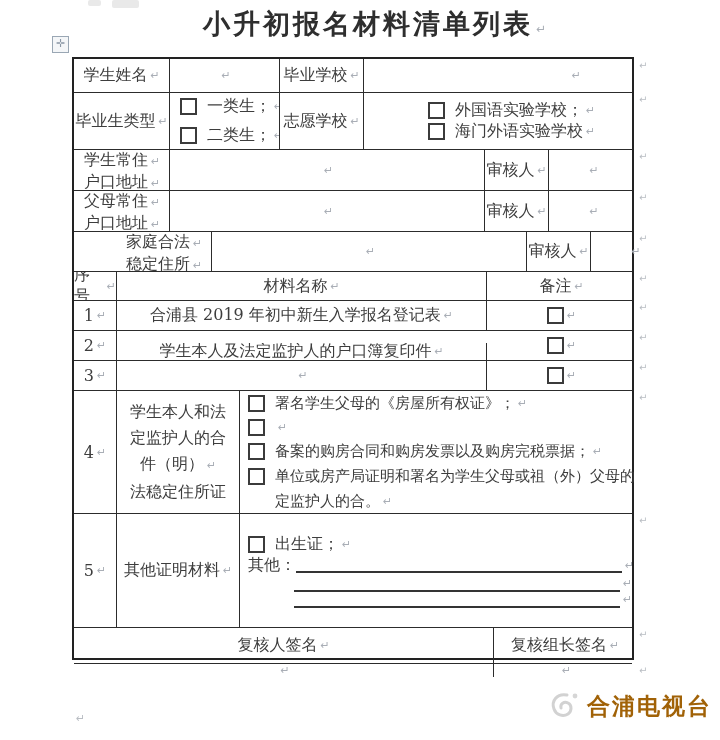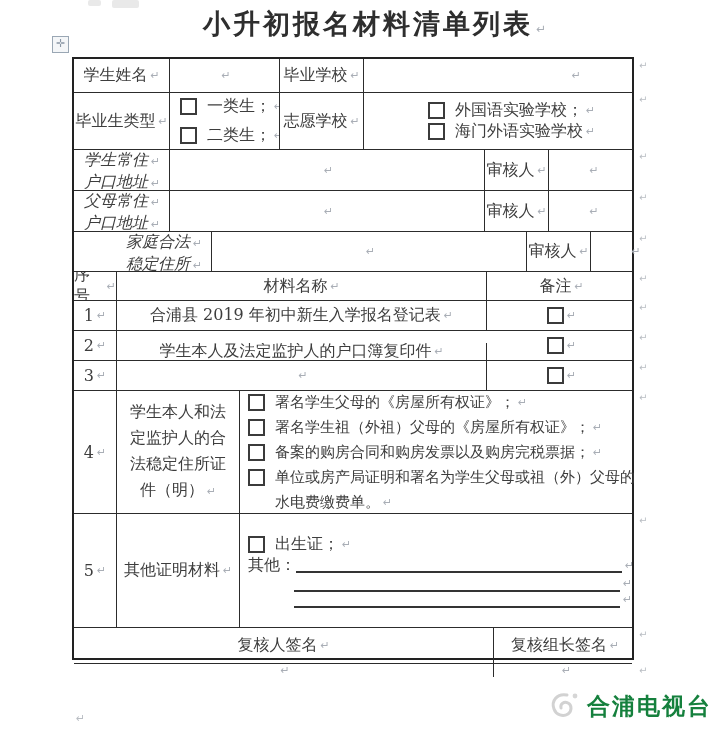--- a/index.html
+++ b/index.html
@@ -30,21 +30,21 @@
   .trow { display:flex; border-bottom:1px solid #2c2c2c; box-sizing:border-box; flex:none; }
   .trow.last { border-bottom:none; flex:1; }
   .cell {
     border-right:1px solid #2c2c2c; box-sizing:border-box;
     display:flex; align-items:center; justify-content:center;
     font-size:16px; flex:none; overflow:hidden;
   }
   .cell.endc { border-right:none; }
   .cell.col { flex-direction:column; align-items:flex-start; justify-content:center; }
   .cell.leftpad { justify-content:flex-start; }
-  .lbl2 { line-height:20px;font-style:italic; }
+  .lbl2 { line-height:20px; }
   .ck {
     display:inline-block; width:13px; height:13px; border:2px solid #3b3b3b;
     margin-right:10px; flex:none; vertical-align:-2px; background:#fff;
   }
   .optline { display:flex; align-items:center; white-space:nowrap; }
   .pm {
     color:#a9aeb6; font-size:11px; margin-left:3px;
     font-family:"DejaVu Sans",sans-serif; font-weight:normal;
   }
   .rem {
@@ -53,21 +53,21 @@
   }
   .uline {
     display:inline-block; width:326px; height:14px;
     border-bottom:2px solid #343434;
   }
   .watermark {
     position:absolute; left:547px; top:687px; display:flex; align-items:center;
     color:#c7c7c7; pointer-events:none;
   }
   .wm-text {
-    font-size:23px; font-weight:bold; letter-spacing:2px; color:#15803d;
+    font-size:23px; font-weight:bold; letter-spacing:2px; color:#a16207;
     font-family:"DejaVu Sans",sans-serif;
   }
   .below-pilcrow { position:absolute; left:76px; top:712px; color:#b9bdc3; font-size:11px;
     font-family:"DejaVu Sans",sans-serif; }
 </style>
 </head>
 <body>
 
 <div class="page">
 
@@ -243,45 +243,44 @@
     </div>
 
     <div class="trow" style="height:123px;">
       <div class="cell" style="width:43px;">
           <span>4</span>
           <span class="pm">↵</span>
         </div>
       <div class="cell col" style="width:123px;align-items:center;line-height:26px;">
         <span>学生本人和法</span>
         <span>定监护人的合</span>
+        <span><span>件（明）</span><span class="pm">↵</span></span>
         <span>法稳定住所证</span>
-        <span><span>件（明）</span><span class="pm">↵</span></span>
       </div>
       <div class="cell endc col" style="width:396px;padding-left:8px;gap:6px;font-size:15px;">
         <span class="optline">
             <span class="ck"></span>
             <span>署名学生父母的《房屋所有权证》；</span>
             <span class="pm">↵</span>
           </span>
         <span class="optline">
             <span class="ck"></span>
-            <span>署名学生祖（外祖）父母的《房屋所有权证》；</span>
             <span class="pm">↵</span>
           </span>
         <span class="optline">
             <span class="ck"></span>
             <span>备案的购房合同和购房发票以及购房完税票据；</span>
             <span class="pm">↵</span>
           </span>
         <span class="optline">
             <span class="ck"></span>
             <span>单位或房产局证明和署名为学生父母或祖（外）父母的</span>
           </span>
         <span class="optline" style="padding-left:27px;">
-            <span>水电费缴费单。</span>
+            <span>定监护人的合。</span>
             <span class="pm">↵</span>
           </span>
       </div>
     </div>
 
     <div class="trow" style="height:114px;">
       <div class="cell" style="width:43px;">
           <span>5</span>
           <span class="pm">↵</span>
         </div>

